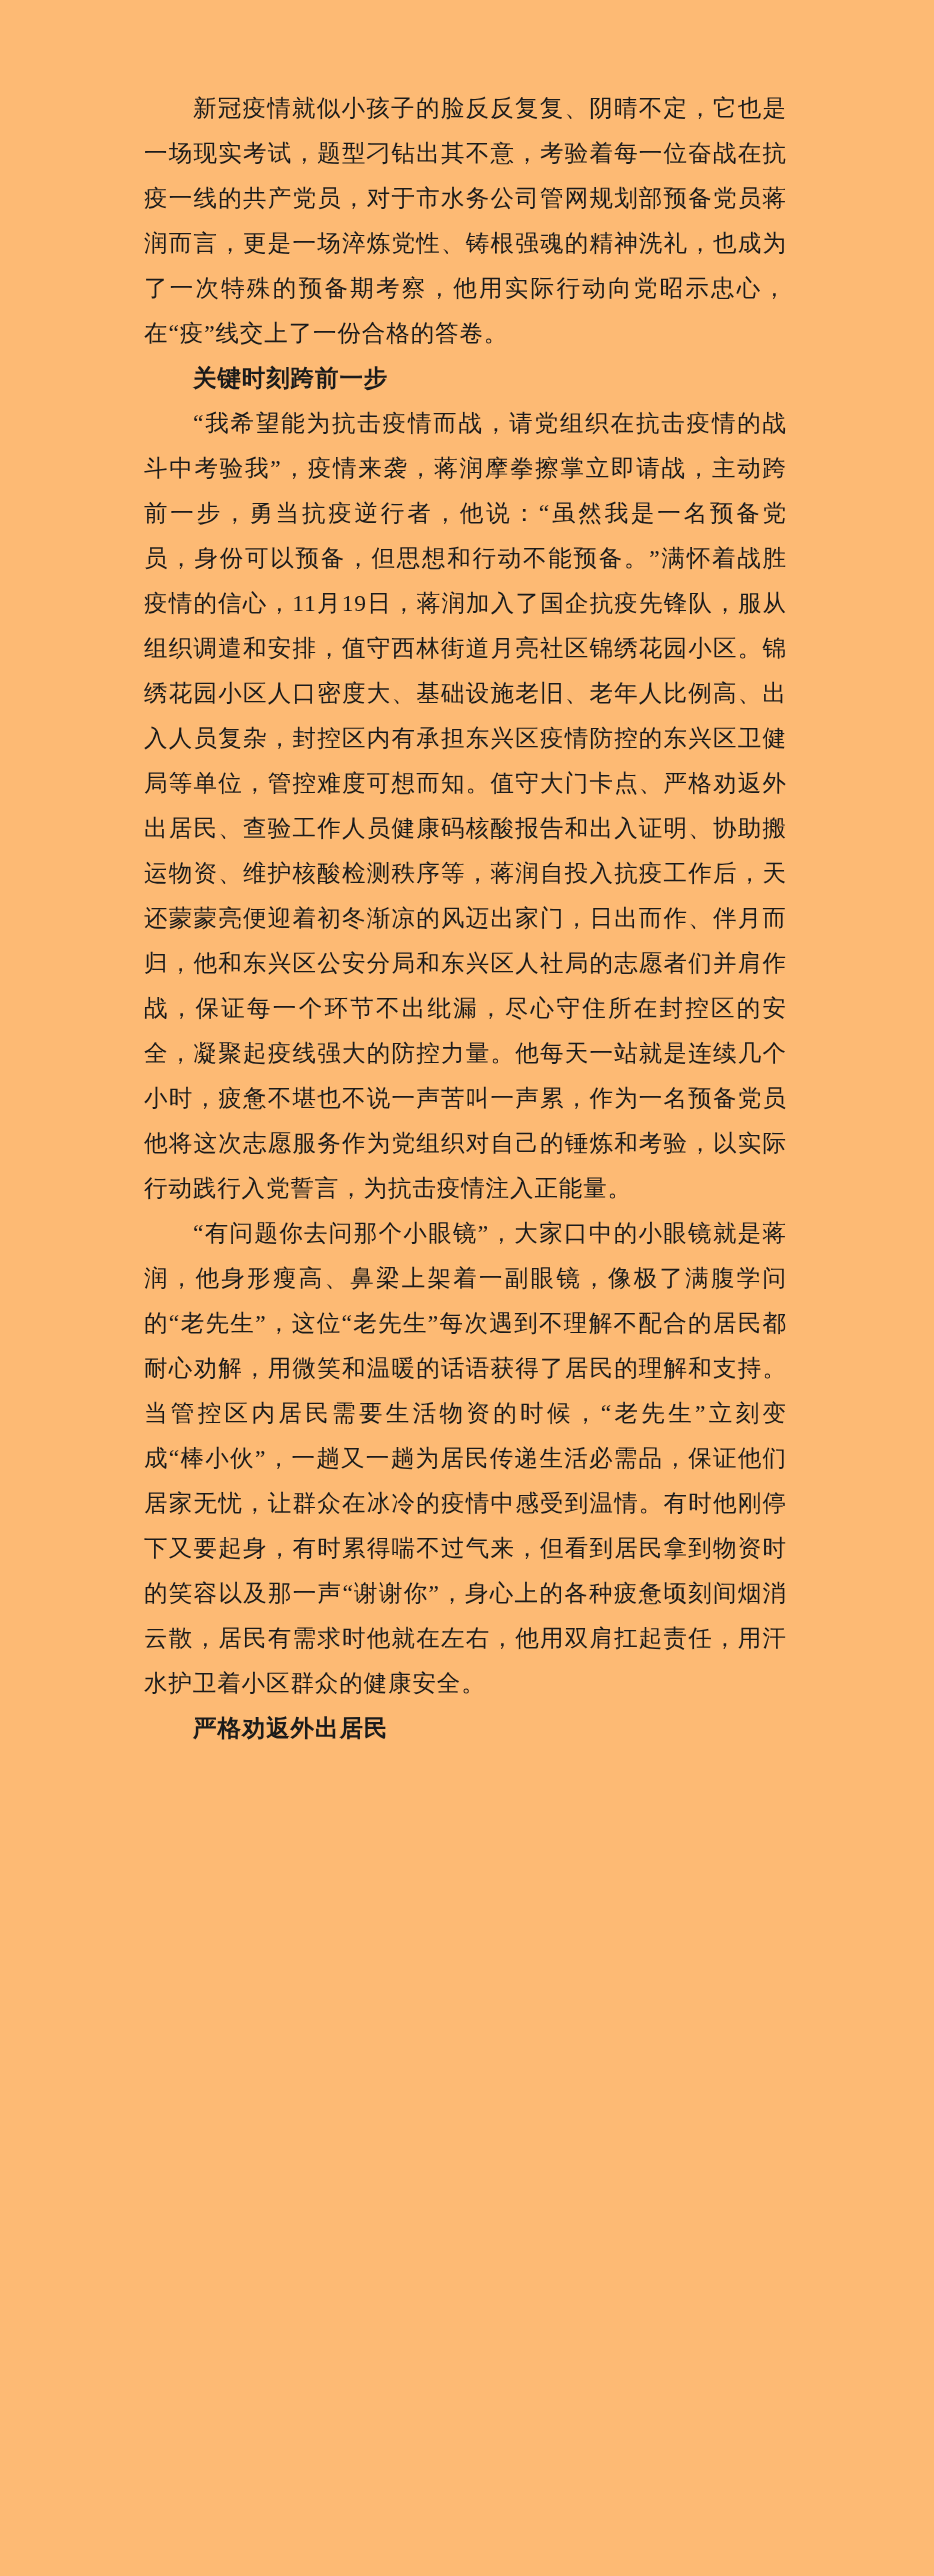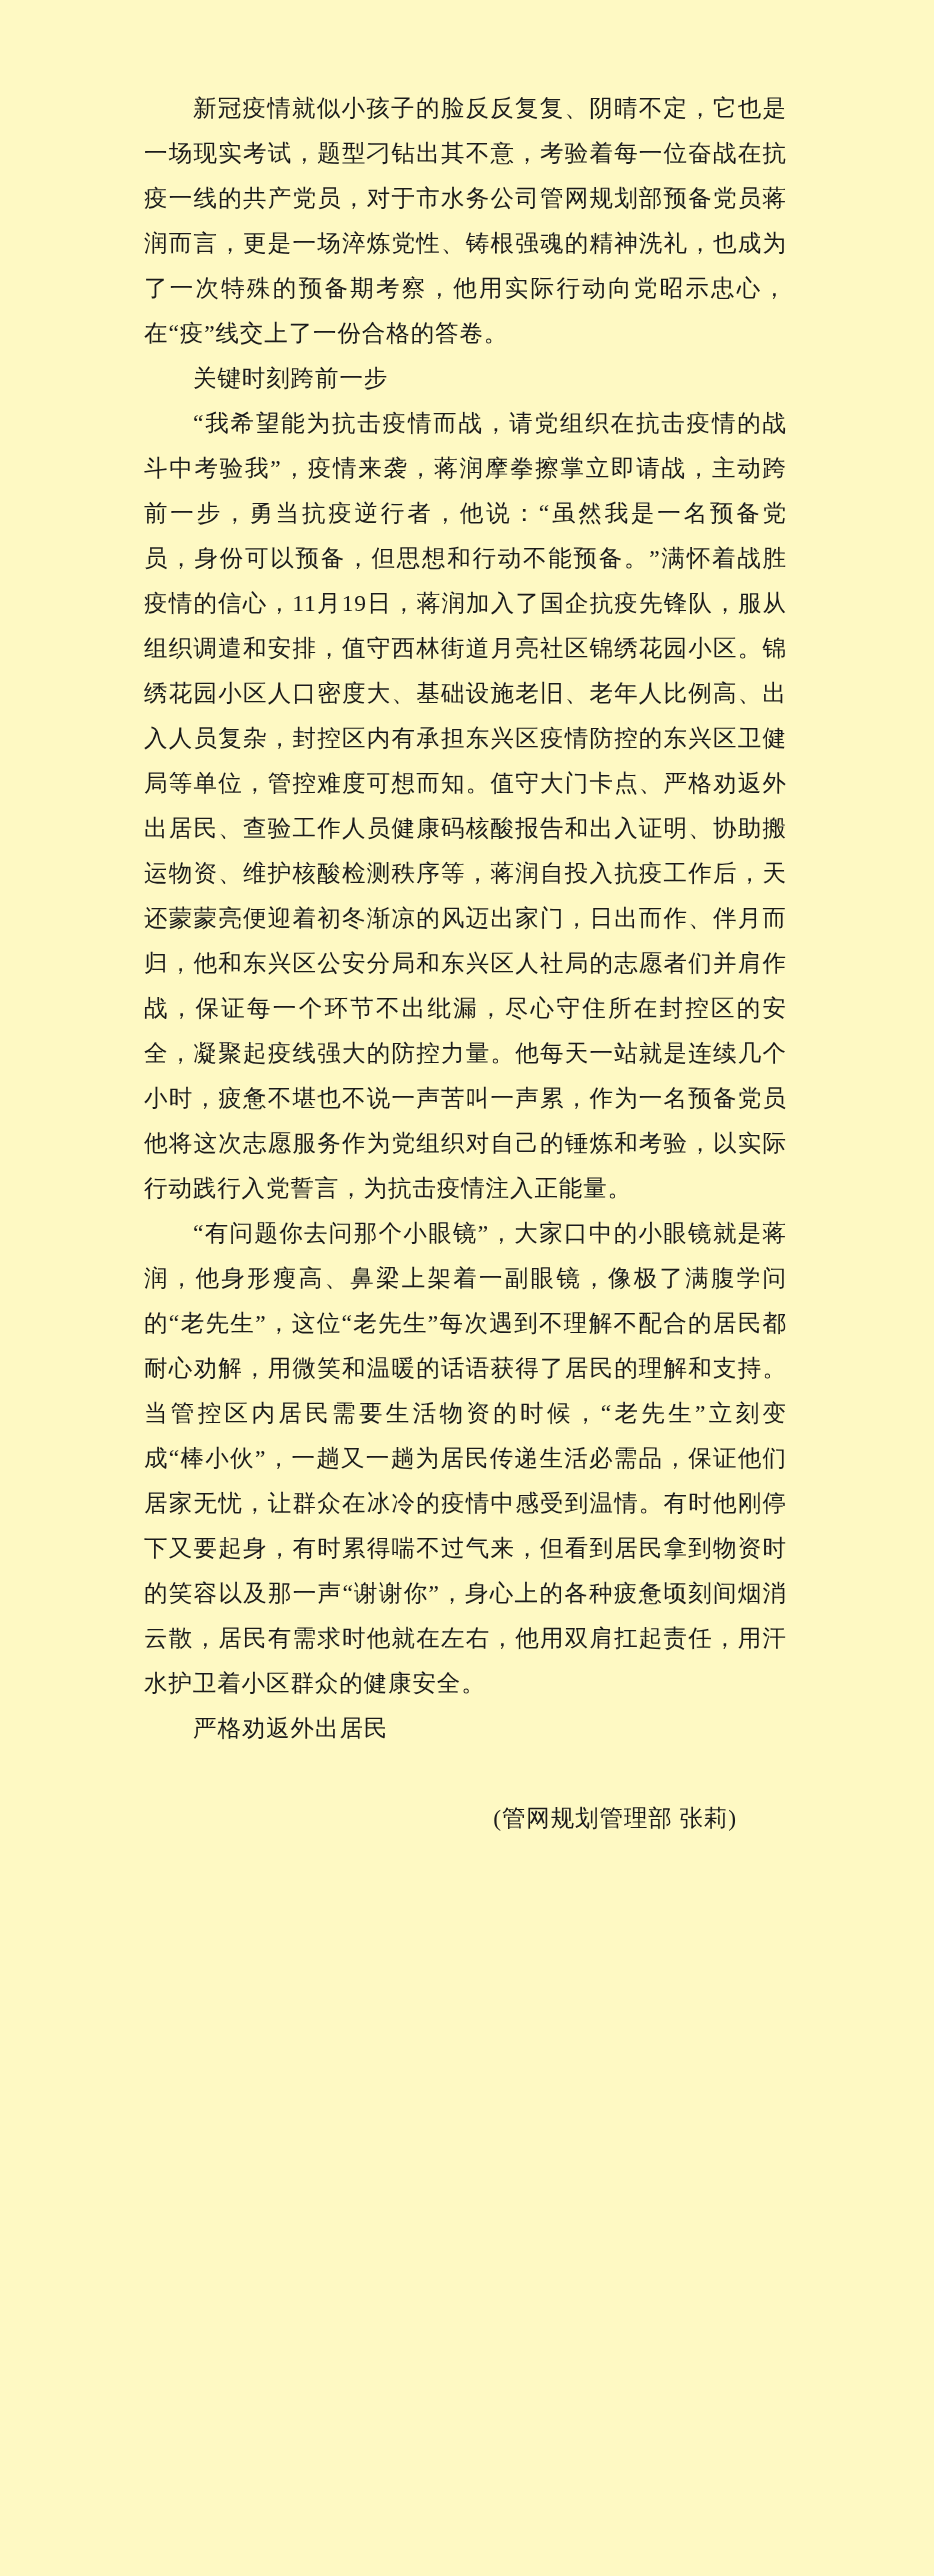--- a/index.html
+++ b/index.html
@@ -5,55 +5,54 @@
   html, body {
     margin: 0;
     padding: 0;
     background: #ffffff;
   }
   .page {
     position: relative;
     width: 934px;
     height: 2576px;
     margin: 0 auto;
-    background: #fef9c3;
+    background: #fdba74;
     box-sizing: border-box;
     padding: 86px 147px 0 144px;
     overflow: hidden;
     font-family: "Liberation Serif", "DejaVu Serif", serif;
     font-size: 23.5px;
     line-height: 45px;
     letter-spacing: 0.9px;
     color: #1b1b1b;
   }
   .page p, .page h2 {
     margin: 0;
     padding: 0;
     font-size: 23.5px;
     line-height: 45px;
     text-align: justify;
     text-justify: inter-ideograph;
     text-indent: 49px;
     word-break: break-all;
   }
   .page h2 {
-    font-weight: normal;
+    font-weight: bold;
   }
   .page p.signature {
     text-align: right;
     text-indent: 0;
     padding-right: 50px;
     margin-top: 45px;
     word-break: keep-all;
   }
 </style>
 </head>
 <body>
 
 <div class="page">
   <p>新冠疫情就似小孩子的脸反反复复、阴晴不定，它也是一场现实考试，题型刁钻出其不意，考验着每一位奋战在抗疫一线的共产党员，对于市水务公司管网规划部预备党员蒋润而言，更是一场淬炼党性、铸根强魂的精神洗礼，也成为了一次特殊的预备期考察，他用实际行动向党昭示忠心，在“疫”线交上了一份合格的答卷。</p>
   <h2>关键时刻跨前一步</h2>
   <p>“我希望能为抗击疫情而战，请党组织在抗击疫情的战斗中考验我”，疫情来袭，蒋润摩拳擦掌立即请战，主动跨前一步，勇当抗疫逆行者，他说：“虽然我是一名预备党员，身份可以预备，但思想和行动不能预备。”满怀着战胜疫情的信心，11月19日，蒋润加入了国企抗疫先锋队，服从组织调遣和安排，值守西林街道月亮社区锦绣花园小区。锦绣花园小区人口密度大、基础设施老旧、老年人比例高、出入人员复杂，封控区内有承担东兴区疫情防控的东兴区卫健局等单位，管控难度可想而知。值守大门卡点、严格劝返外出居民、查验工作人员健康码核酸报告和出入证明、协助搬运物资、维护核酸检测秩序等，蒋润自投入抗疫工作后，天还蒙蒙亮便迎着初冬渐凉的风迈出家门，日出而作、伴月而归，他和东兴区公安分局和东兴区人社局的志愿者们并肩作战，保证每一个环节不出纰漏，尽心守住所在封控区的安全，凝聚起疫线强大的防控力量。他每天一站就是连续几个小时，疲惫不堪也不说一声苦叫一声累，作为一名预备党员他将这次志愿服务作为党组织对自己的锤炼和考验，以实际行动践行入党誓言，为抗击疫情注入正能量。</p>
   <p>“有问题你去问那个小眼镜”，大家口中的小眼镜就是蒋润，他身形瘦高、鼻梁上架着一副眼镜，像极了满腹学问的“老先生”，这位“老先生”每次遇到不理解不配合的居民都耐心劝解，用微笑和温暖的话语获得了居民的理解和支持。当管控区内居民需要生活物资的时候，“老先生”立刻变成“棒小伙”，一趟又一趟为居民传递生活必需品，保证他们居家无忧，让群众在冰冷的疫情中感受到温情。有时他刚停下又要起身，有时累得喘不过气来，但看到居民拿到物资时的笑容以及那一声“谢谢你”，身心上的各种疲惫顷刻间烟消云散，居民有需求时他就在左右，他用双肩扛起责任，用汗水护卫着小区群众的健康安全。</p>
   <h2>严格劝返外出居民</h2>
-  <p class="signature">(管网规划管理部 张莉)</p>
 </div>
 
 
 </body></html>

